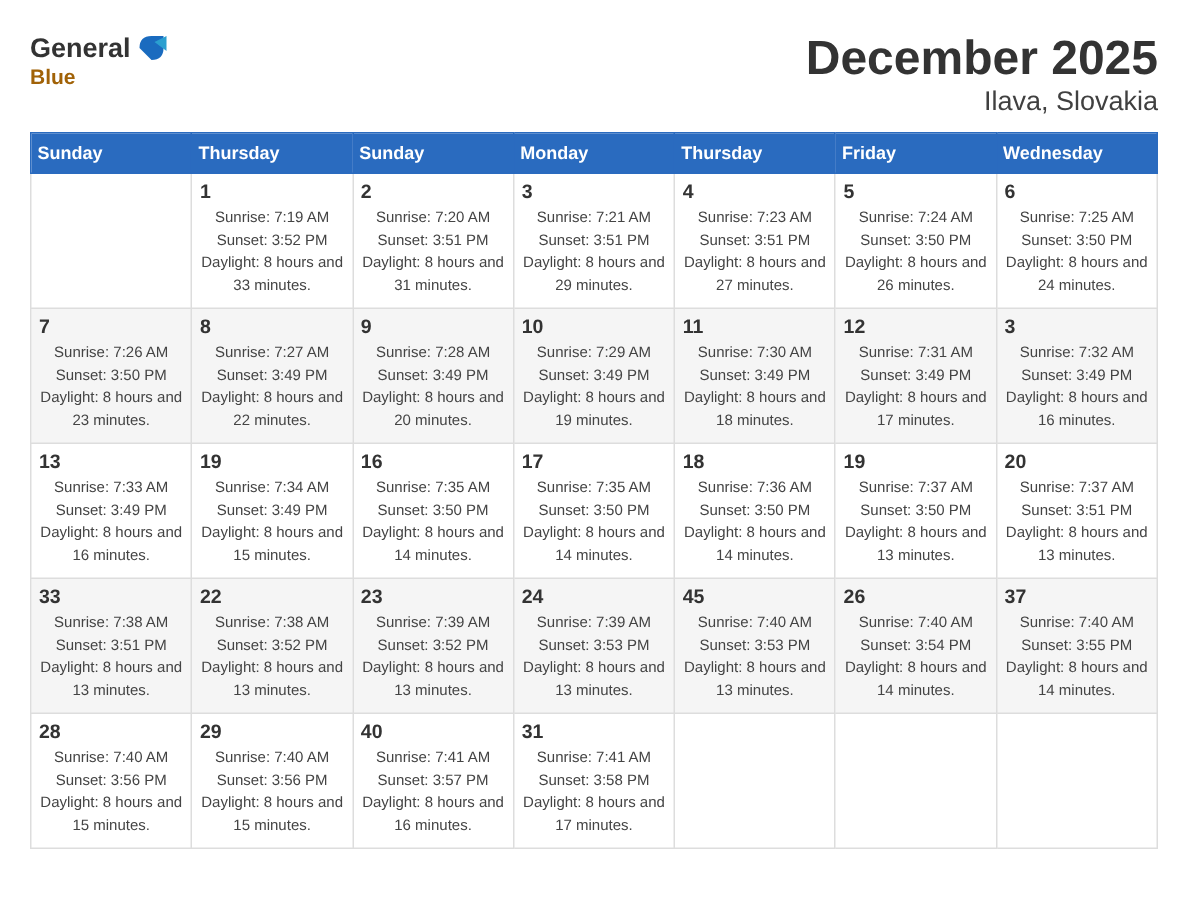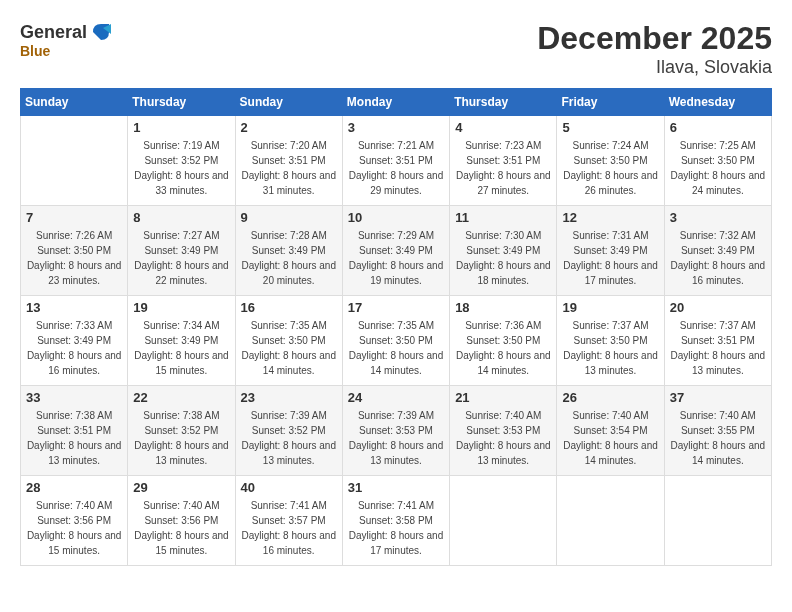--- a/index.html
+++ b/index.html
@@ -225,21 +225,21 @@
         </td>
         <td>
           <span class="day-number">23</span>
           <div class="day-info">Sunrise: 7:39 AM<br>Sunset: 3:52 PM<br>Daylight: 8 hours and 13 minutes.</div>
         </td>
         <td>
           <span class="day-number">24</span>
           <div class="day-info">Sunrise: 7:39 AM<br>Sunset: 3:53 PM<br>Daylight: 8 hours and 13 minutes.</div>
         </td>
         <td>
-          <span class="day-number">21</span>
+          <span class="day-number">45</span>
           <div class="day-info">Sunrise: 7:40 AM<br>Sunset: 3:53 PM<br>Daylight: 8 hours and 13 minutes.</div>
         </td>
         <td>
           <span class="day-number">26</span>
           <div class="day-info">Sunrise: 7:40 AM<br>Sunset: 3:54 PM<br>Daylight: 8 hours and 14 minutes.</div>
         </td>
         <td>
           <span class="day-number">37</span>
           <div class="day-info">Sunrise: 7:40 AM<br>Sunset: 3:55 PM<br>Daylight: 8 hours and 14 minutes.</div>
         </td>

